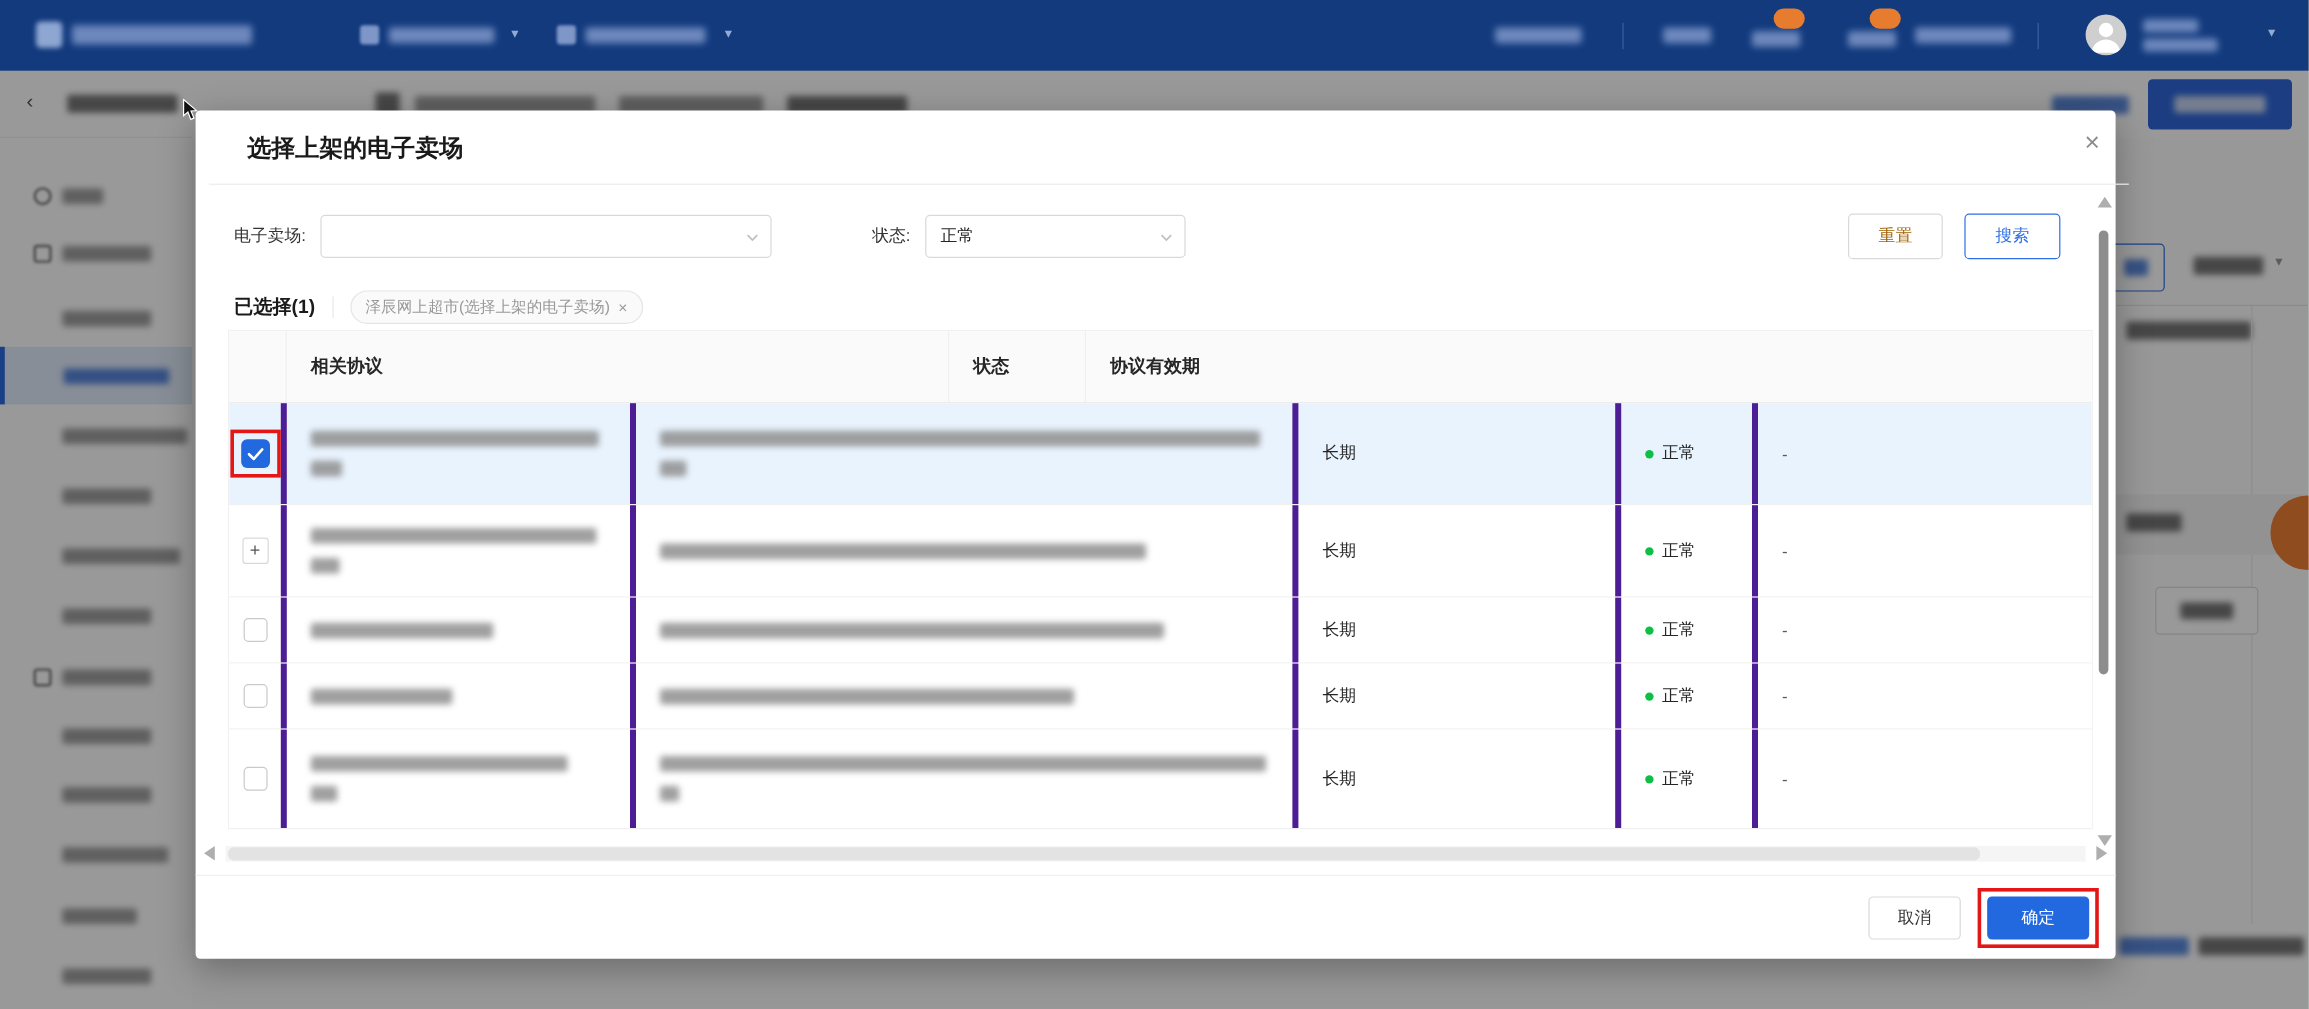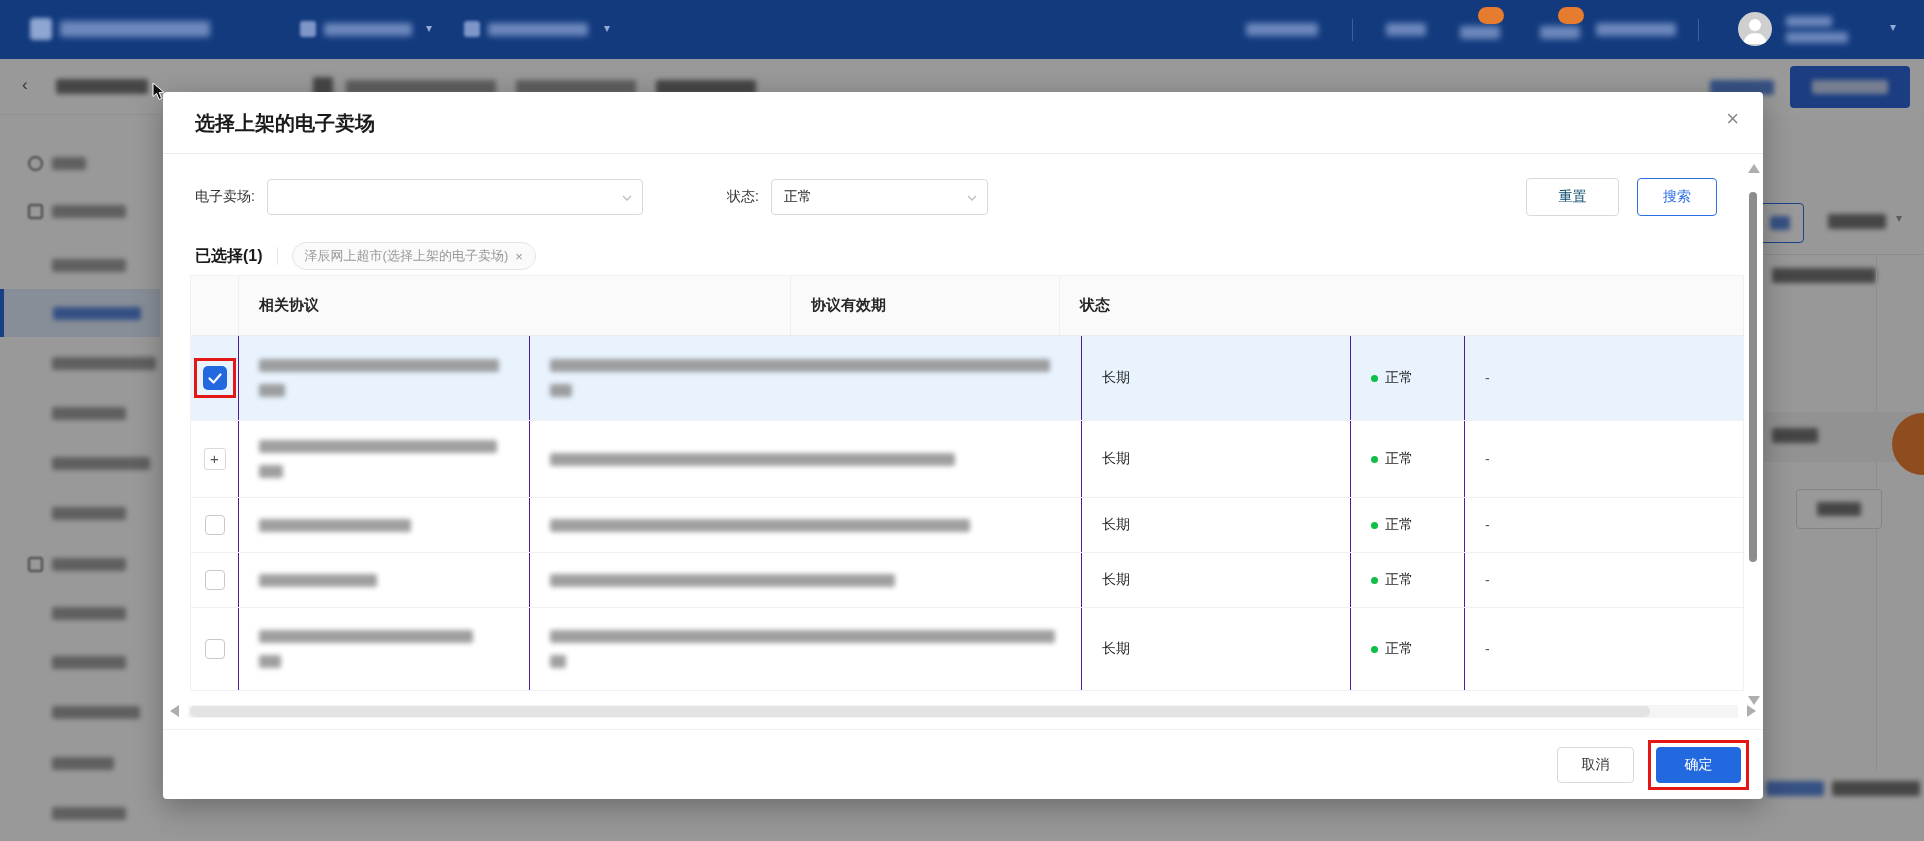--- a/index.html
+++ b/index.html
@@ -48,51 +48,51 @@
             display:flex; align-items:center; justify-content:center; }
   .orange-circle { position:absolute; width:62px; height:62px; border-radius:50%; background:#ef8134; }
   .gray-band { position:absolute; background:#f3f3f3; }
 
   
   .overlay { position:absolute; left:0; top:59px; width:1924px; height:782px; background:rgba(0,0,0,.40); z-index:10; }
 
   
   .modal { position:absolute; left:163px; top:92px; width:1600px; height:707px; background:#fff; border-radius:4px;
            box-shadow:0 8px 30px rgba(0,0,0,.3); z-index:20; }
-  .m-header { position:absolute; left:0; top:0; width:100%; height:62px; border-bottom:1px solid #ececec;padding-left:24px; }
+  .m-header { position:absolute; left:11px; top:0; width:100%; height:62px; border-bottom:1px solid #ececec;padding-left:24px; }
   .m-title { position:absolute; left:32px; top:18px; font-size:20px; font-weight:700; color:#1a1a1a; }
   .m-close { position:absolute; right:24px; top:16px; font-size:22px; color:#8c8c8c; cursor:pointer; line-height:1; }
 
   .filter-row { position:absolute; left:32px; right:46px; top:86px; height:38px; display:flex; align-items:center; }
   .f-label { font-size:14px; color:#333; margin-right:12px; white-space:nowrap; }
   .select { position:relative; height:36px; border:1px solid #d9d9d9; border-radius:4px; background:#fff;
             display:flex; align-items:center; padding:0 30px 0 12px; font-size:14px; color:#262626; }
   .select .chev { position:absolute; right:10px; top:13px; width:10px; height:10px; }
   .btn { height:38px; border-radius:4px; background:#fff; font-size:14px; display:flex; align-items:center;
          justify-content:center; cursor:pointer; }
-  .btn-reset { width:93px; border:1px solid #d9d9d9; color:#0c4a6e; margin-left:auto;font-family:Liberation Mono, monospace; }
+  .btn-reset { width:79px; border:1px solid #d9d9d9; color:#a16207; margin-left:auto;font-family:Liberation Mono, monospace; }
   .btn-search { width:80px; border:1px solid #2f6fe4; color:#2f6fe4; margin-left:18px; }
 
   .selected-row { position:absolute; left:32px; top:150px; height:28px; display:flex; align-items:center; }
   .sel-label { font-size:16px; font-weight:600; color:#1a1a1a; }
   .sel-div { width:1px; height:18px; background:#e8e8e8; margin:0 14px; }
   .tag { height:28px; border:1px solid #e5e5e5; border-radius:14px; background:#fafafa; display:flex;
          align-items:center; padding:0 12px; font-size:13px; color:#999; }
   .tag .x { margin-left:7px; color:#999; font-size:13px; cursor:pointer; }
 
   
   .table { position:absolute; left:27px; top:183px; width:1554px; border:1px solid #f0f0f0; border-bottom:none; }
   .thead { display:flex; height:60px; background:#fafafa; border-bottom:1px solid #ececec; }
   .th { display:flex; align-items:center; font-size:15px; font-weight:700; color:#262626;
         padding-left:20px; border-right:1px solid #efefef; }
   .th:last-child, .td:last-child { border-right:none; }
   .trow { display:flex; border-bottom:1px solid #f0f0f0; background:#fff; }
   .trow.sel { background:#e9f3fe; }
   .td { display:flex; align-items:center; padding-left:20px; font-size:14px; color:#262626;
-        border-right:1px solid #4c1d95; }
+        border-right:5px solid #4c1d95; }
   .c-sel { width:48px; padding-left:0; justify-content:center; flex:none; }
   .c-name { width:291px; flex:none; }
   .c-agr { width:552px; flex:none; }
   .c-val { width:269px; flex:none; }
   .c-status { width:114px; flex:none; }
   .c-remark { flex:1; color:#595959; }
   .two-line { flex-direction:column; align-items:flex-start; justify-content:center; }
   .two-line .blur { display:block; margin:6px 0; }
   .cb { width:20px; height:20px; border:1px solid #c9c9c9; border-radius:4px; background:#fff; cursor:pointer; }
   .cb.checked { width:24px; height:24px; border:none; background:#2268df; border-radius:5px;
@@ -276,22 +276,22 @@
       <span class="tag">
         <span>泽辰网上超市(选择上架的电子卖场)</span>
         <span class="x">×</span>
       </span>
     </div>
 
     <div class="table">
       <div class="thead">
         <div class="th c-sel"></div>
         <div class="th c-agr">相关协议</div>
+        <div class="th c-status">状态</div>
         <div class="th c-val">协议有效期</div>
-        <div class="th c-status">状态</div>
       </div>
       <div>
           <div class="trow sel" style="height: 85px;">
             <div class="td c-sel">
               <span class="red-box">
         <span class="cb checked">
           <svg viewBox="0 0 14 11">
             <path d="M1.5 5.5 L5.5 9.5 L12.5 1.5" fill="none" stroke="#fff" stroke-width="2.2" stroke-linecap="round" stroke-linejoin="round"></path>
           </svg>
                 </span>

